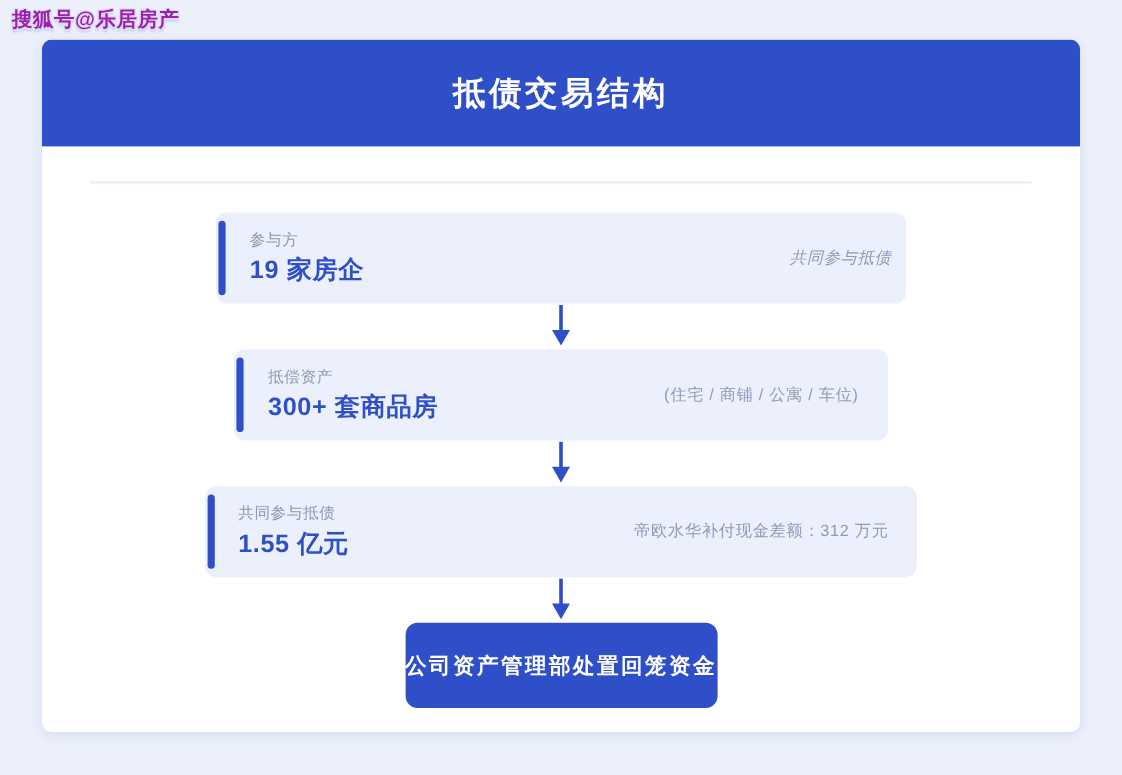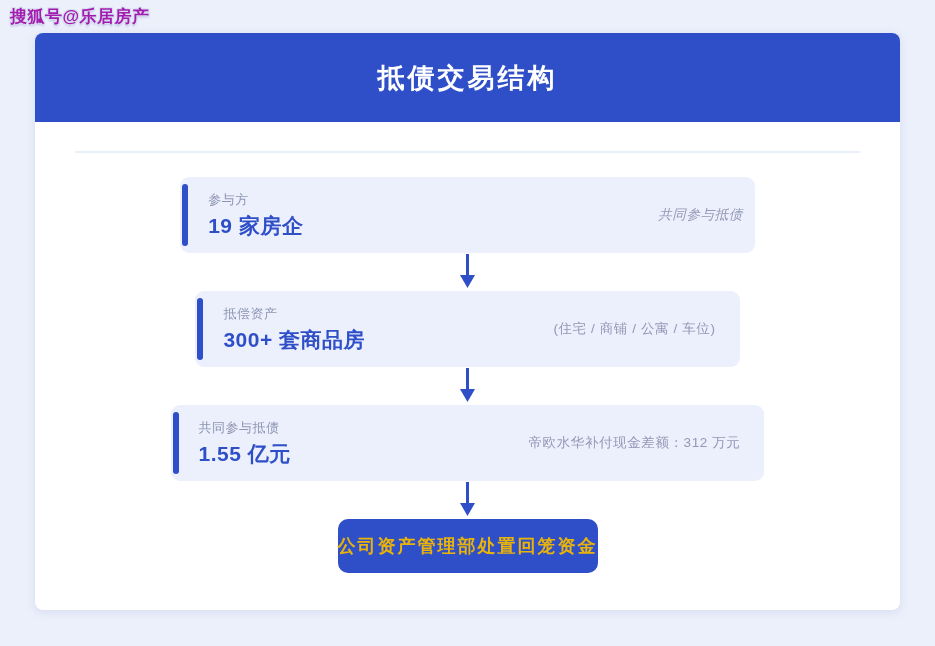--- a/index.html
+++ b/index.html
@@ -140,27 +140,27 @@
   .arrow {
     height: 38px;
     display: flex;
     align-items: center;
     justify-content: center;
   }
   .arrow svg { display: block; }
 
   
   .footer-bar {
-    height: 54px;
+    height: 71px;
     background: #2f4fc8;
     border-radius: 10px;
     display: flex;
     align-items: center;
     justify-content: center;
-    color: #eab308;
+    color: #ffffff;
     font-size: 18px;
     font-weight: bold;
     letter-spacing: 2px;
   }
 </style>
 </head>
 <body>
 
 <div class="watermark">搜狐号@乐居房产</div>
 

